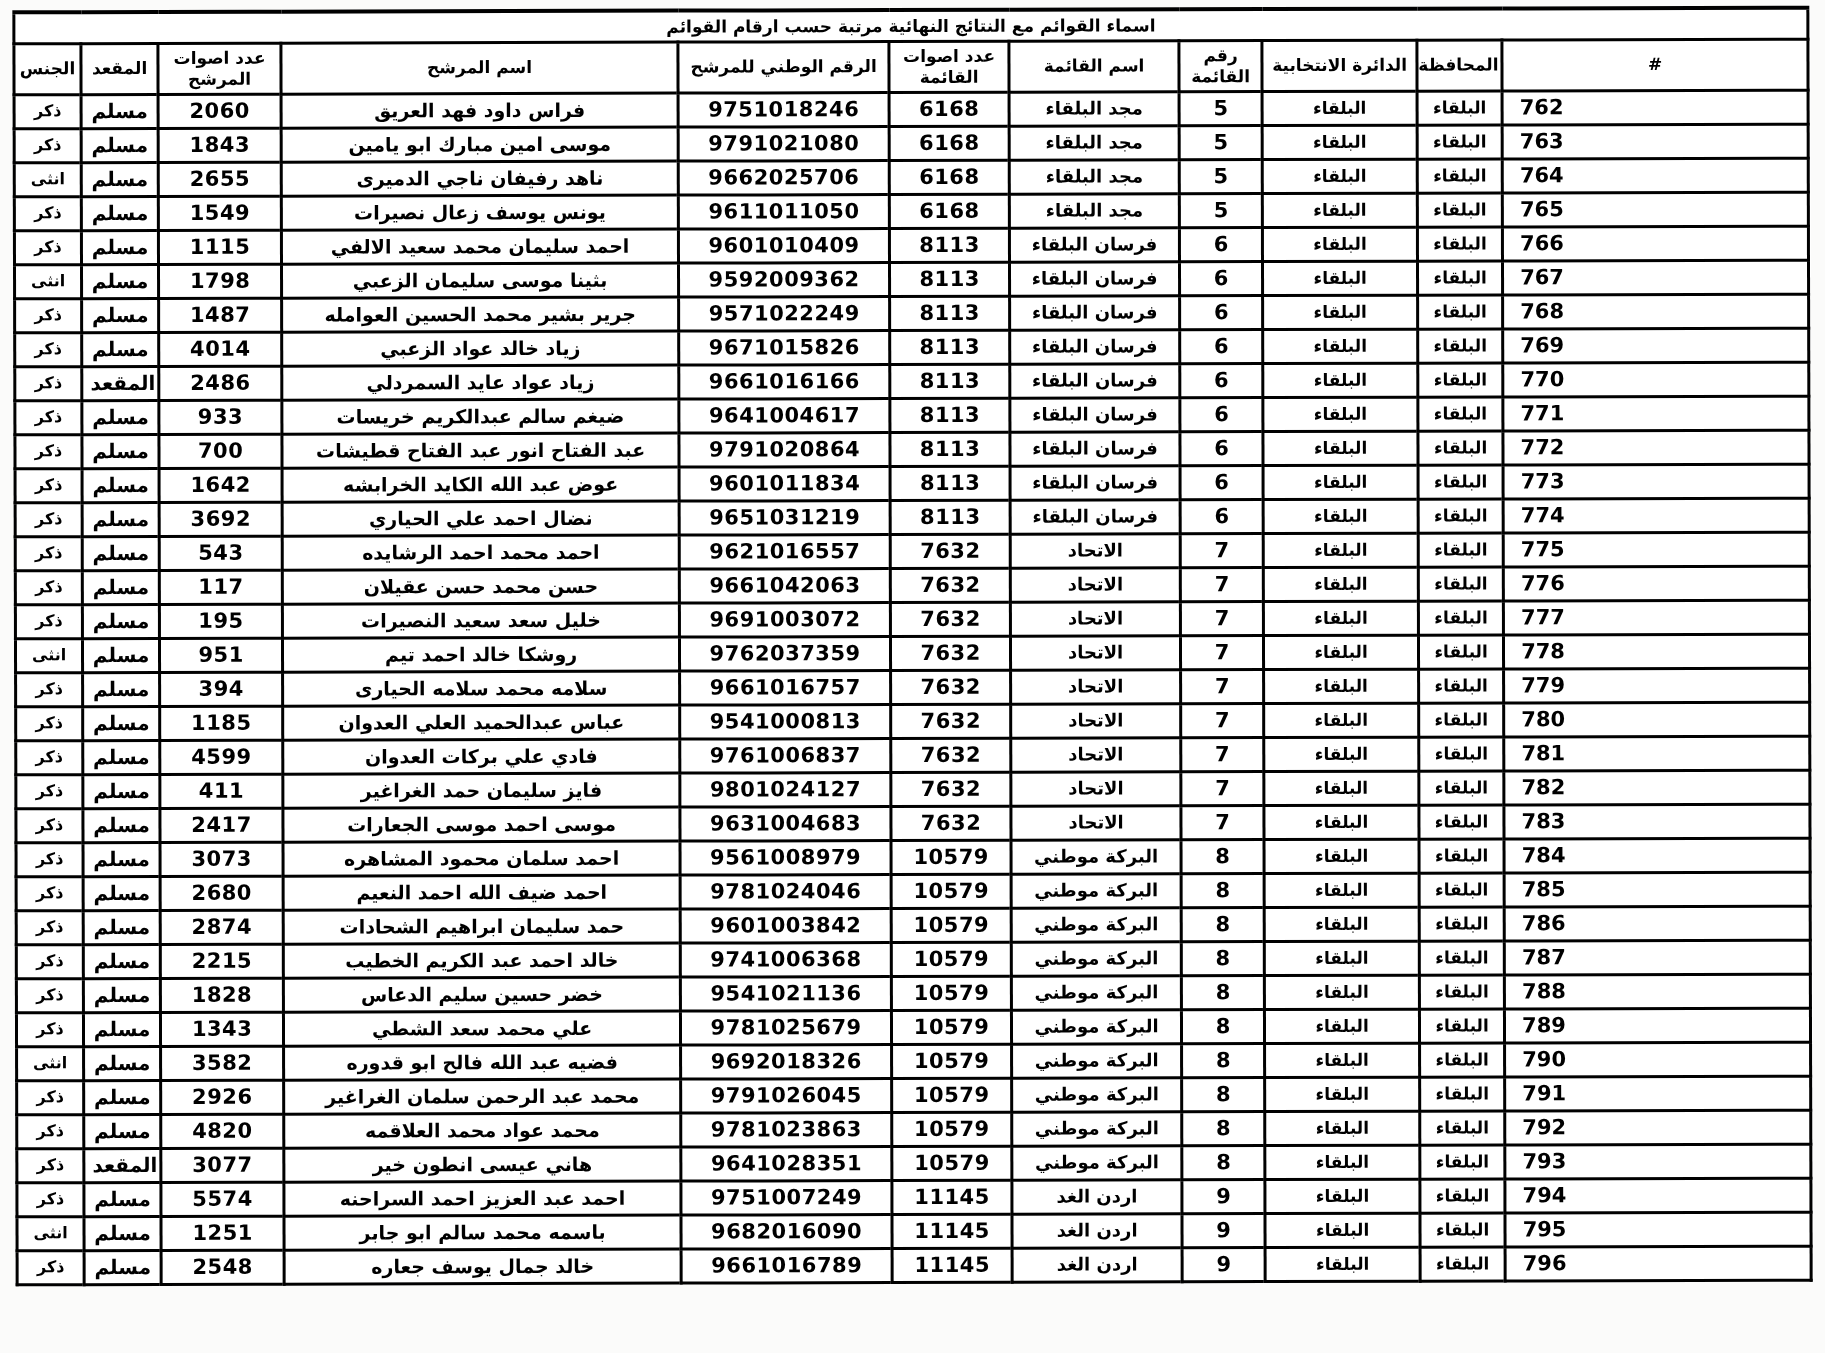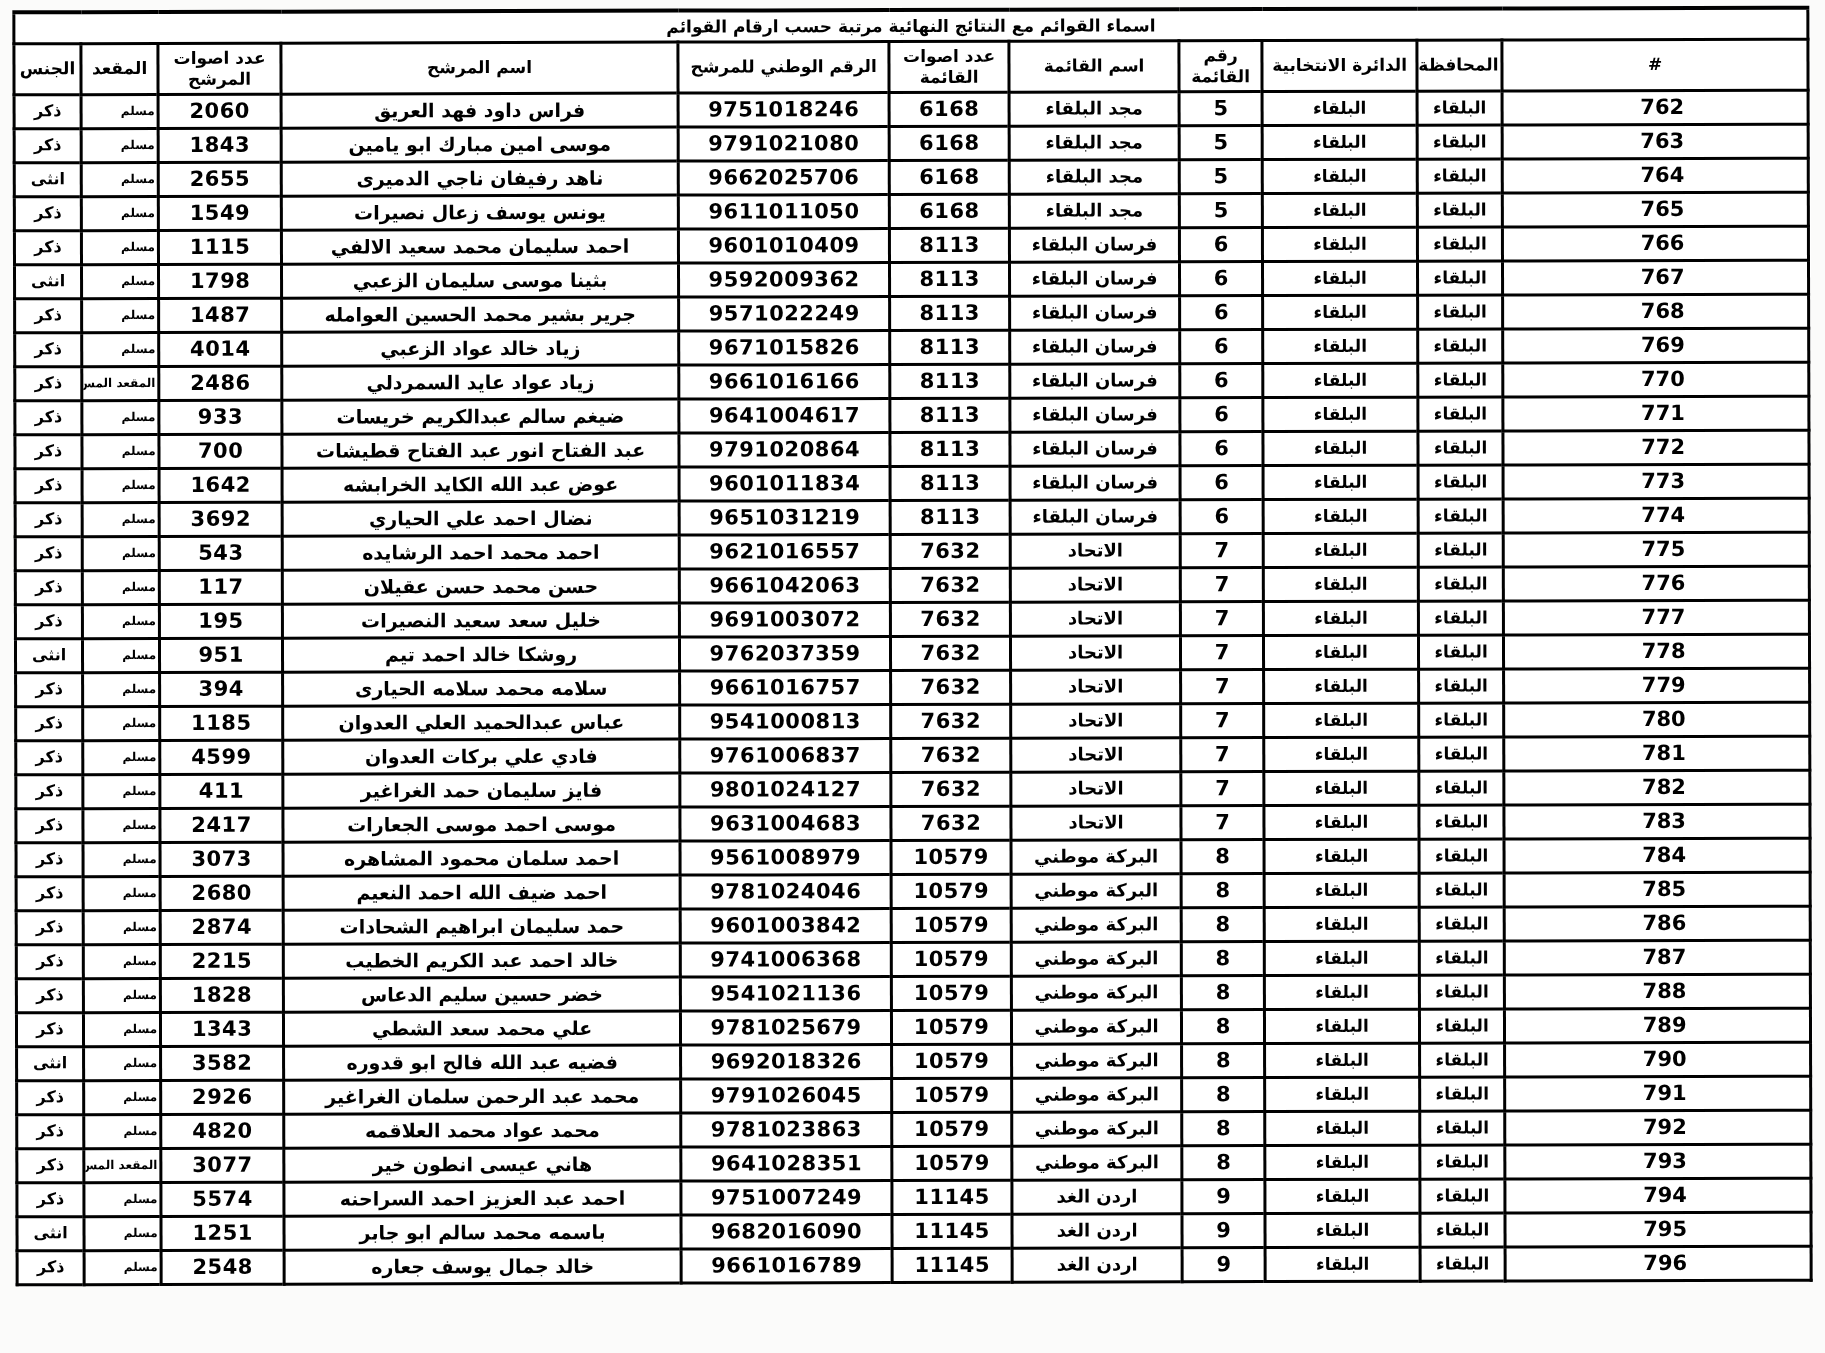--- a/index.html
+++ b/index.html
@@ -31,30 +31,30 @@
   }
   tr.header-row th{
     height:48px;font-size:17px;text-align:center;
     padding:0 2px;line-height:1.25;
   }
   tbody td{
     height:31px;text-align:center;padding:0 2px;
     font-size:19px;line-height:1.05;
     white-space:nowrap;
   }
-  td.c-num{text-align:center;padding-left:16px;font-size:21px;margin-left:40px;}
+  td.c-num{text-align:left;padding-left:16px;font-size:21px;margin-left:40px;}
   td.c-governorate, td.c-district{font-size:17px;}
   td.c-list_no{font-size:21px;}
   td.c-list_name{font-size:18px;border-radius:11px;}
   td.c-list_votes, td.c-national_id, td.c-candidate_votes{
     font-size:21px;letter-spacing:.5px;
     font-family:"DejaVu Sans","Liberation Sans",sans-serif;
   }
   td.c-candidate_name{font-size:19px;}
-  td.c-seat{font-size:12px;text-align:right;}
+  td.c-seat{font-size:20px;}
   td.c-gender{font-size:16px;border-radius:11px;}
 </style>
 </head>
 <body>
 
 <div class="sheet">
   <table class="results">
     <colgroup>
       <col style="width:306px">
       <col style="width:85px">

